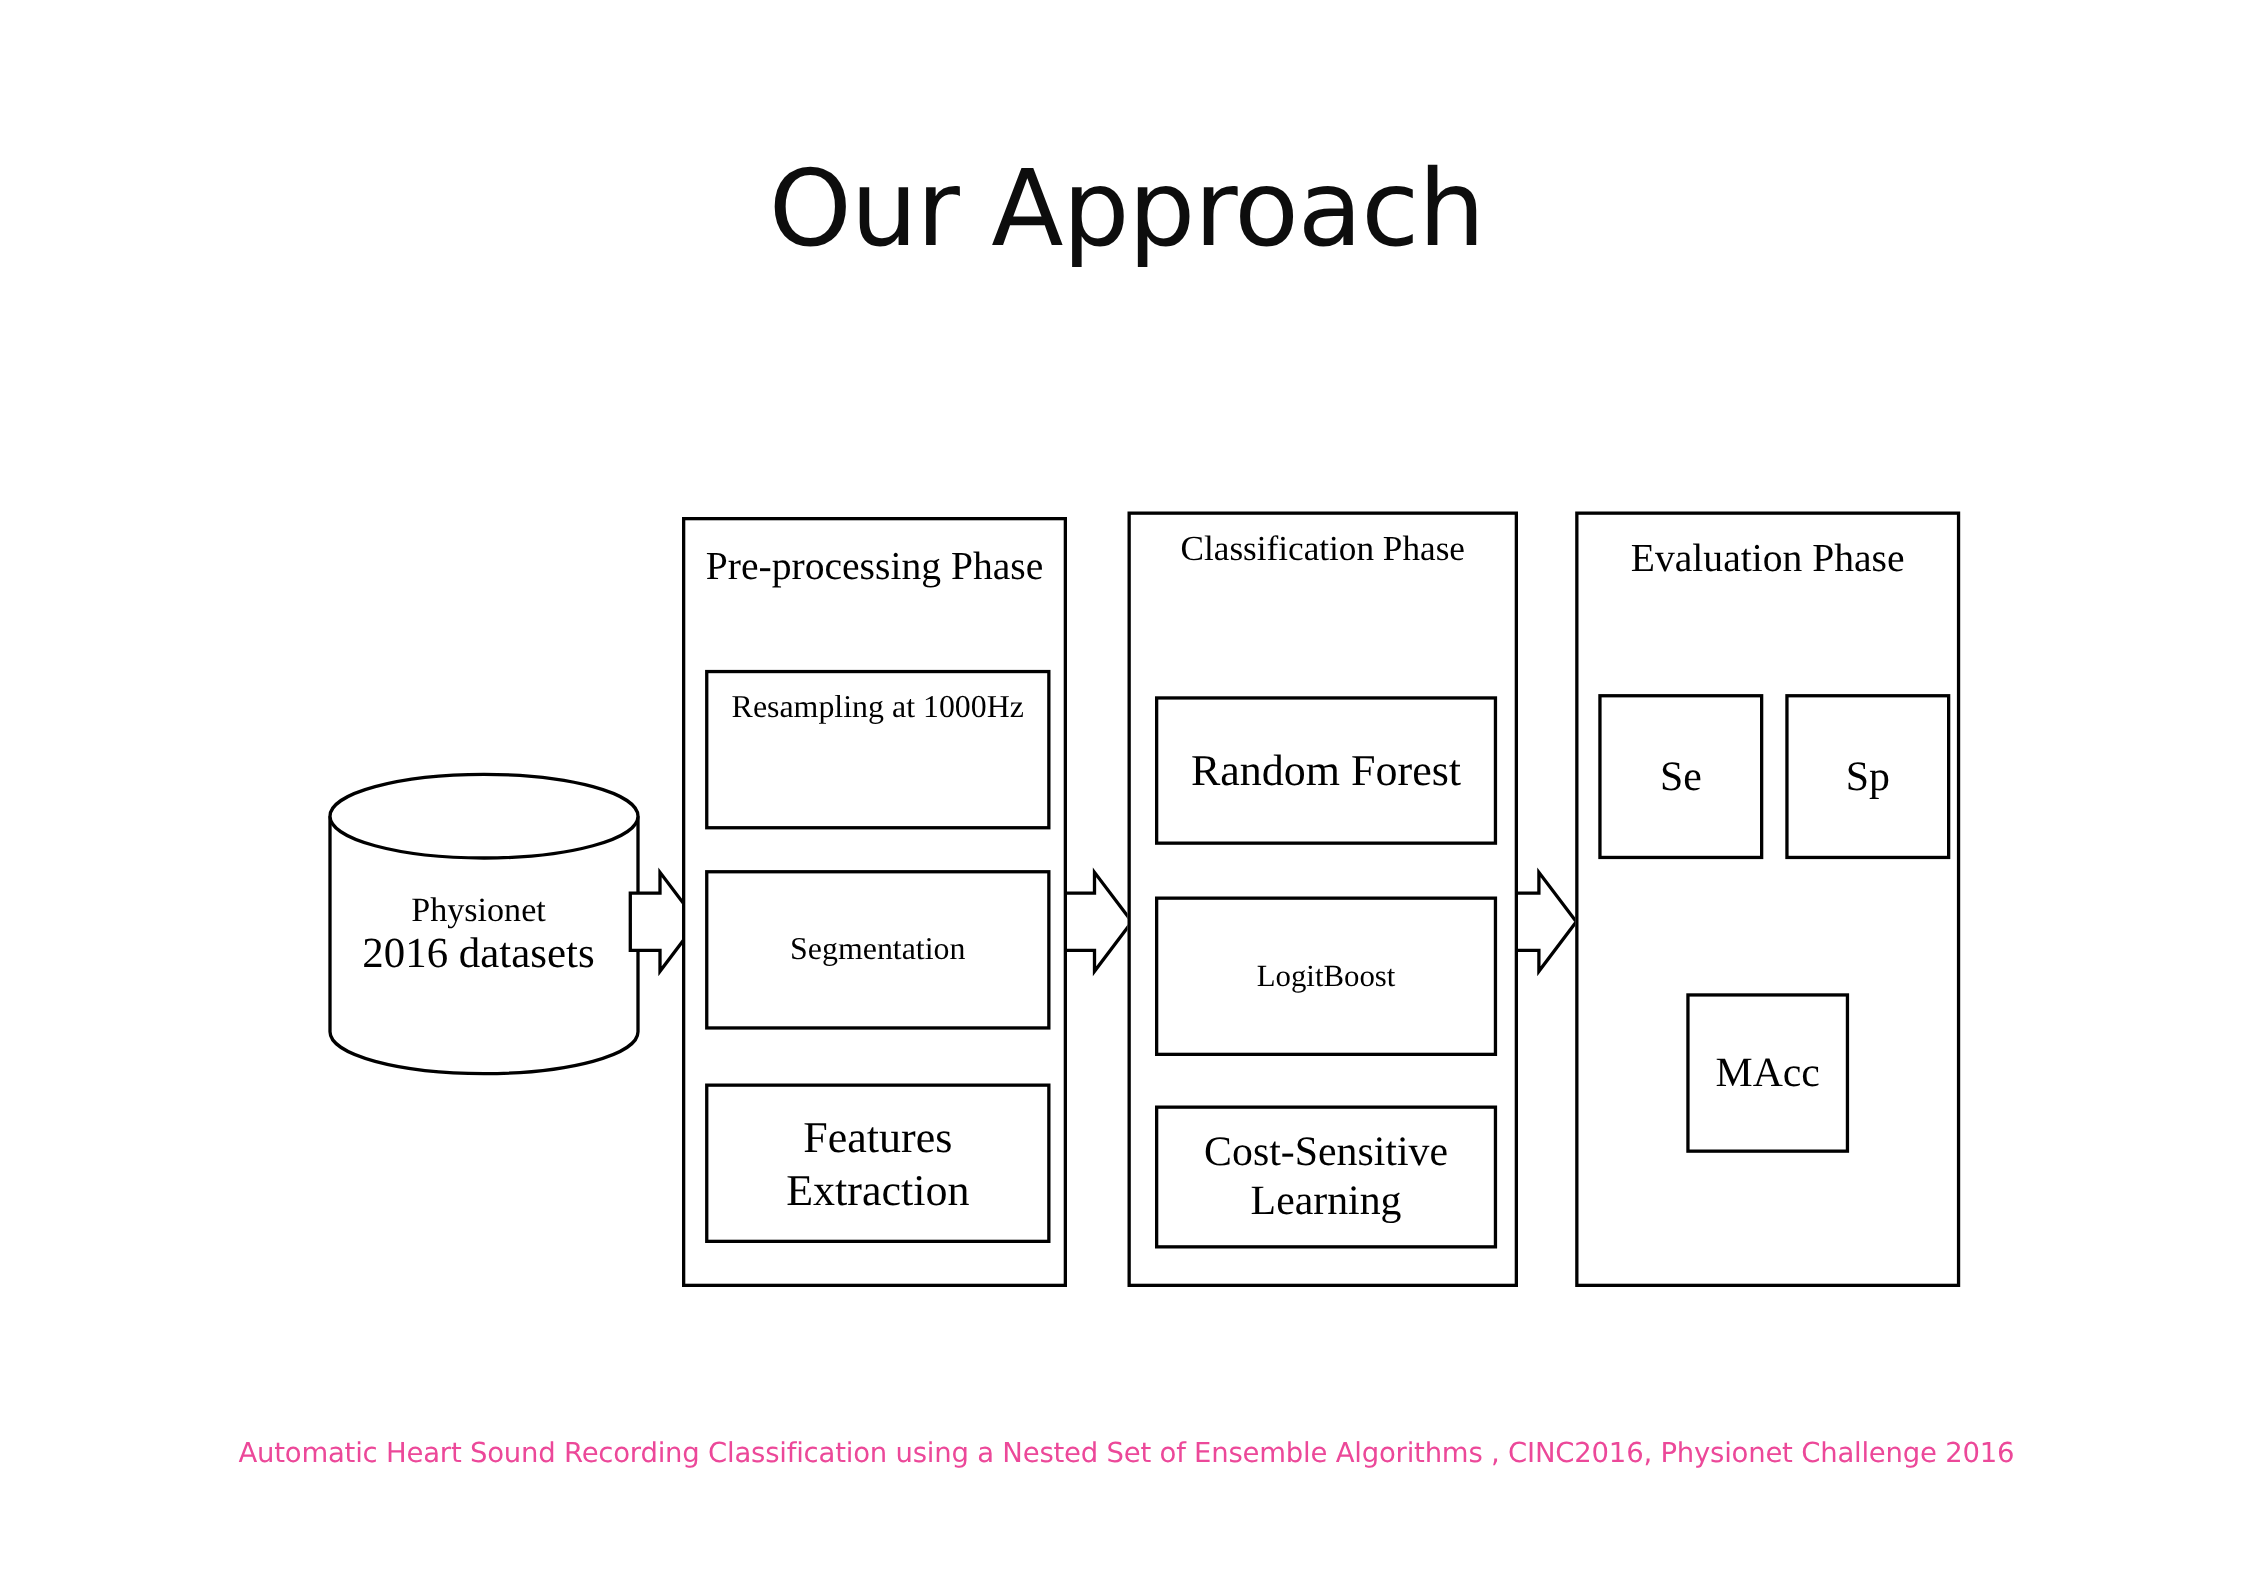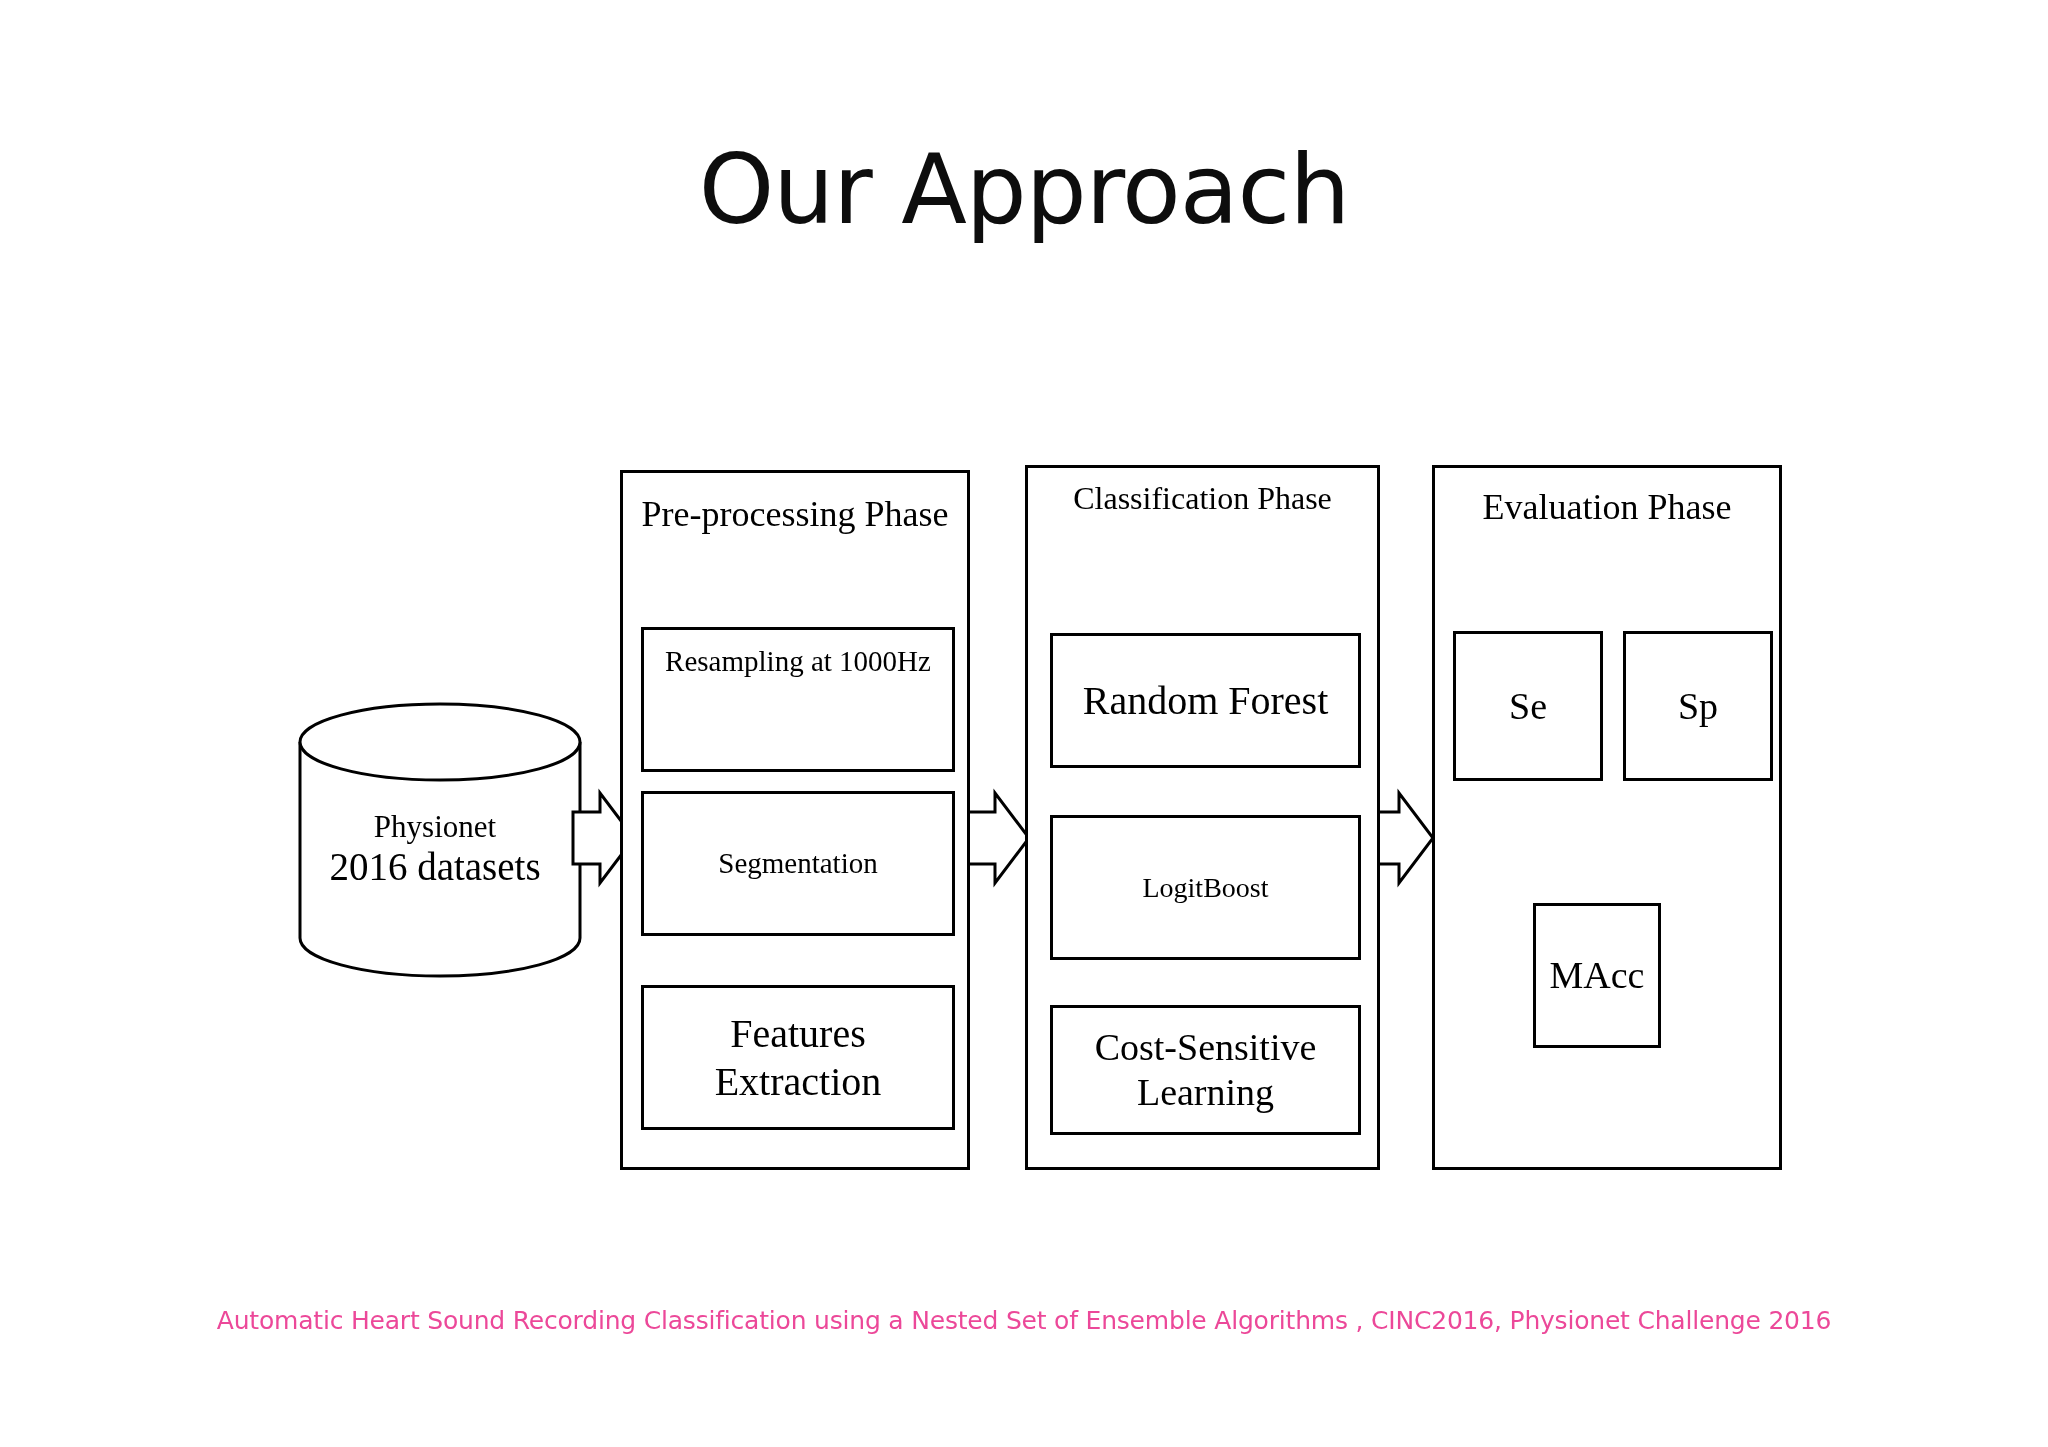--- a/index.html
+++ b/index.html
@@ -167,21 +167,21 @@
     <div id="datastore-label">
       <span class="ds-line1">Physionet</span>
       <span class="ds-line2">2016 datasets</span>
     </div>
   </div>
 
   <div class="phase-panel" id="panel-pre-processing" style="left:620px; top:470px; width:350px; height:700px;">
 
     <div class="phase-title" style="top:20px; font-size:36px;">Pre-processing Phase</div>
 
-    <div class="proc-box top-aligned" style="left:18px; top:154px; width:314px; height:145px; font-size:29px;">
+    <div class="proc-box top-aligned" style="left:18px; top:136px; width:314px; height:145px; font-size:29px;">
       <span>Resampling at 1000Hz</span>
     </div>
 
     <div class="proc-box" style="left:18px; top:318px; width:314px; height:145px; font-size:29px;">
       <span>Segmentation</span>
     </div>
 
     <div class="proc-box" style="left:18px; top:512px; width:314px; height:145px; font-size:40px;">
       <span>Features Extraction</span>
     </div>
@@ -209,20 +209,20 @@
     <div class="phase-title" style="top:18px; font-size:36px;">Evaluation Phase</div>
 
     <div class="proc-box" style="left:18px; top:163px; width:150px; height:150px; font-size:38px;">
       <span>Se</span>
     </div>
 
     <div class="proc-box" style="left:188px; top:163px; width:150px; height:150px; font-size:38px;">
       <span>Sp</span>
     </div>
 
-    <div class="proc-box" style="left:98px; top:435px; width:128px; height:145px; font-size:38px;">
+    <div class="proc-box" style="left:98px; top:435px; width:148px; height:145px; font-size:38px;">
       <span>MAcc</span>
     </div>
   </div>
 
 </div>
 
 <div id="slide-footer">Automatic Heart Sound Recording Classification using a Nested Set of Ensemble Algorithms , CINC2016, Physionet Challenge 2016</div>
 
 </body></html>

